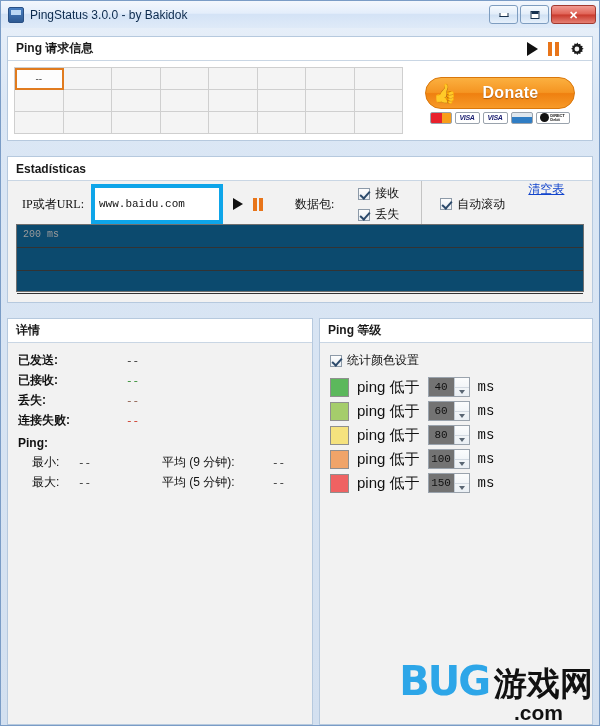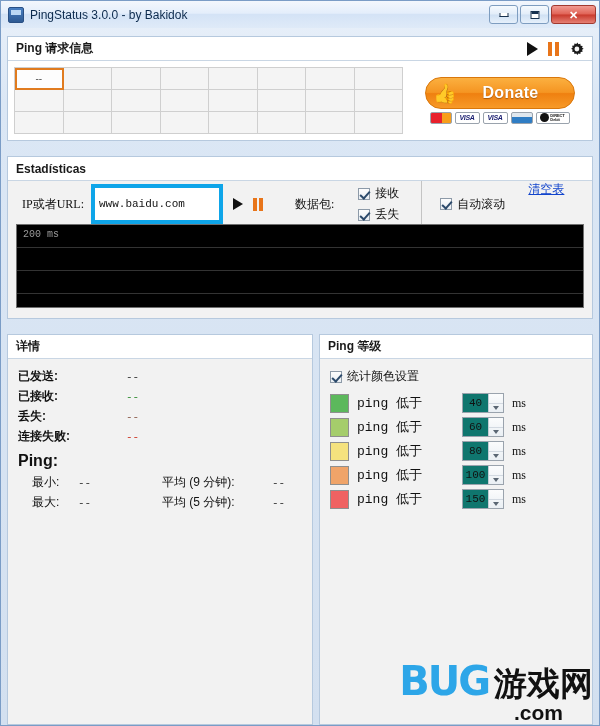--- a/index.html
+++ b/index.html
@@ -279,22 +279,22 @@
     align-items: center;
   }
   #log-head .th { padding-left: 6px; }
   #log-head .th.c1 { width: 126px; border-right: 1px solid #cccccc; }
   #log-body { height: 195px; background: #1a1a1a; }
 
   
   #graph-wrap {
     margin-top: 5px;
     border: 1px solid #6f6f6f;
-    background: #000000;
-    height: 84px;
+    background: #0c4a6e;
+    height: 68px;
     position: relative;
   }
   #graph-label {
     position: absolute; left: 6px; top: 4px;
     font-family: "Liberation Mono", monospace;
     font-size: 10px;
     color: #9a9a9a;
   }
   .gline { position: absolute; left: 0; right: 0; height: 1px; background: #333333; }
 
@@ -311,58 +311,57 @@
     display: flex;
     flex-direction: column;
   }
   #details-panel { width: 306px; }
   #levels-panel { flex: 1; }
   .bpanel-body { background: #f2f2f2; flex: 1; padding: 9px 10px; }
 
   .det-row { display: flex; align-items: baseline; font-size: 12px; margin-bottom: 3px;}
   .det-key { width: 108px; font-weight: bold; color: #111; }
   .det-val { font-family: "Liberation Mono", monospace; font-size: 11px; }
-  #ping-sub { font-weight: bold; font-size: 16px; margin: 7px 0 4px 0; color:#111;}
+  #ping-sub { font-weight: bold; font-size: 12px; margin: 7px 0 4px 0; color:#111;}
   .ping-row { display: flex; align-items: baseline; font-size: 12px; margin-bottom: 3px; padding-left: 14px;}
   .ping-k1 { width: 46px; color: #111; }
   .ping-v1 { width: 84px; font-family: "Liberation Mono", monospace; font-size: 11px; color: #333;}
   .ping-k2 { width: 110px; color: #111; }
   .ping-v2 { font-family: "Liberation Mono", monospace; font-size: 11px; color: #333;}
 
   
   #lvl-check { margin-bottom: 8px; }
   .lvl-row { display: flex; align-items: center; gap: 8px; margin-bottom: 4px; }
   .swatch { width: 19px; height: 19px; border: 1px solid #8f8f8f; flex:none;}
-  .lvl-text { font-family: Liberation Mono, monospace; font-size: 13px; color:#111; white-space: nowrap;}
+  .lvl-text { font-family: Liberation Sans, sans-serif; font-size: 15px; color:#111; white-space: nowrap;}
   .spin {
     width: 42px; height: 20px;
     border: 1px solid #9aa3ad;
-    background: #0f766e;
-    display: flex;
-    align-items: center;
-    position: relative;
-    margin-left: 32px;
+    background: #737373;
+    display: flex;
+    align-items: center;
+    position: relative;
   }
   .spin .sval {
     flex: 1; text-align: center;
     font-family: "Liberation Mono", monospace;
     font-size: 11px; color: #111;
   }
   .spin .sbtns {
     width: 15px; height: 100%;
     border-left: 1px solid #c3ccd5;
     display: flex; flex-direction: column;
     background: linear-gradient(to bottom,#fbfcfd,#eaeff4);
   }
   .spin .sbtn { flex: 1; display:flex; align-items:center; justify-content:center;}
   .spin .sbtn:first-child { border-bottom: 1px solid #d2d9e1;}
   .ar-up { width:0;height:0;border-left:3px solid transparent;border-right:3px solid transparent;border-bottom:4px solid #5a6personally;}
   .ar-up { border-bottom-color: #5a6673; }
   .ar-dn { width:0;height:0;border-left:3px solid transparent;border-right:3px solid transparent;border-top:4px solid #5a6673;}
-  .ms-lbl { font-family: Liberation Serif, serif; font-size: 12px; color: #111; }
+  .ms-lbl { font-family: Liberation Mono, monospace; font-size: 14px; color: #111; }
 
   
   #watermark {
     position: absolute;
     right: 6px; bottom: 2px;
     pointer-events: none;
     user-select: none;
     display: flex;
     flex-direction: column;
     align-items: flex-end;

